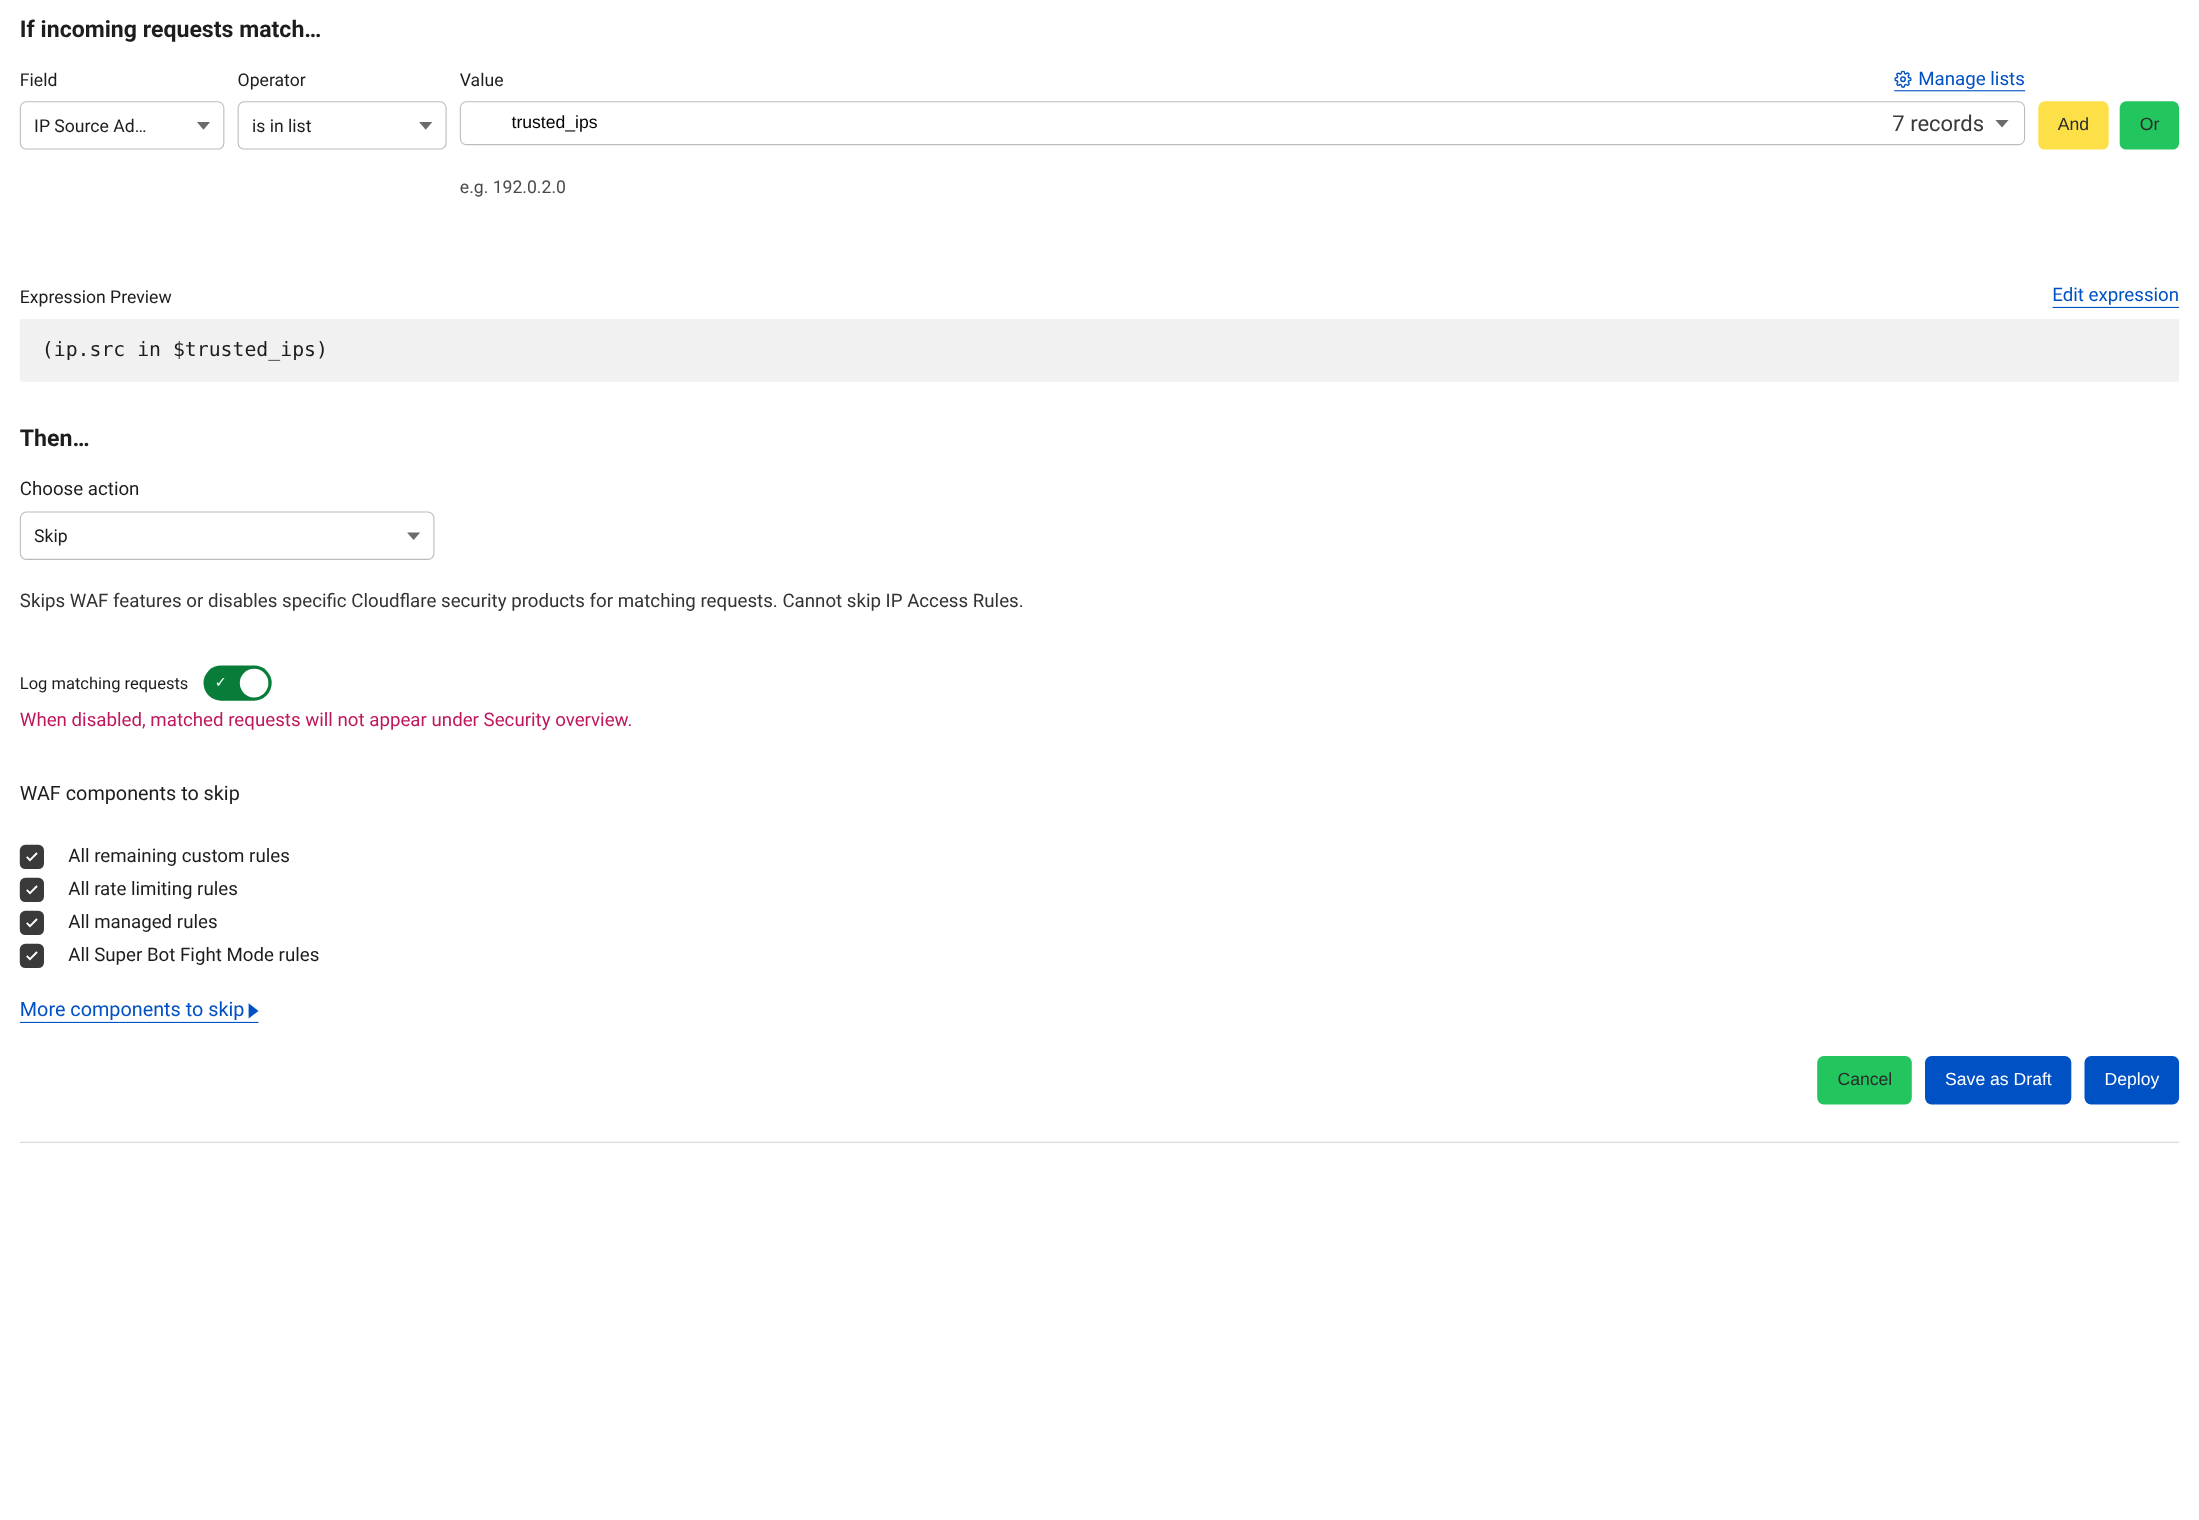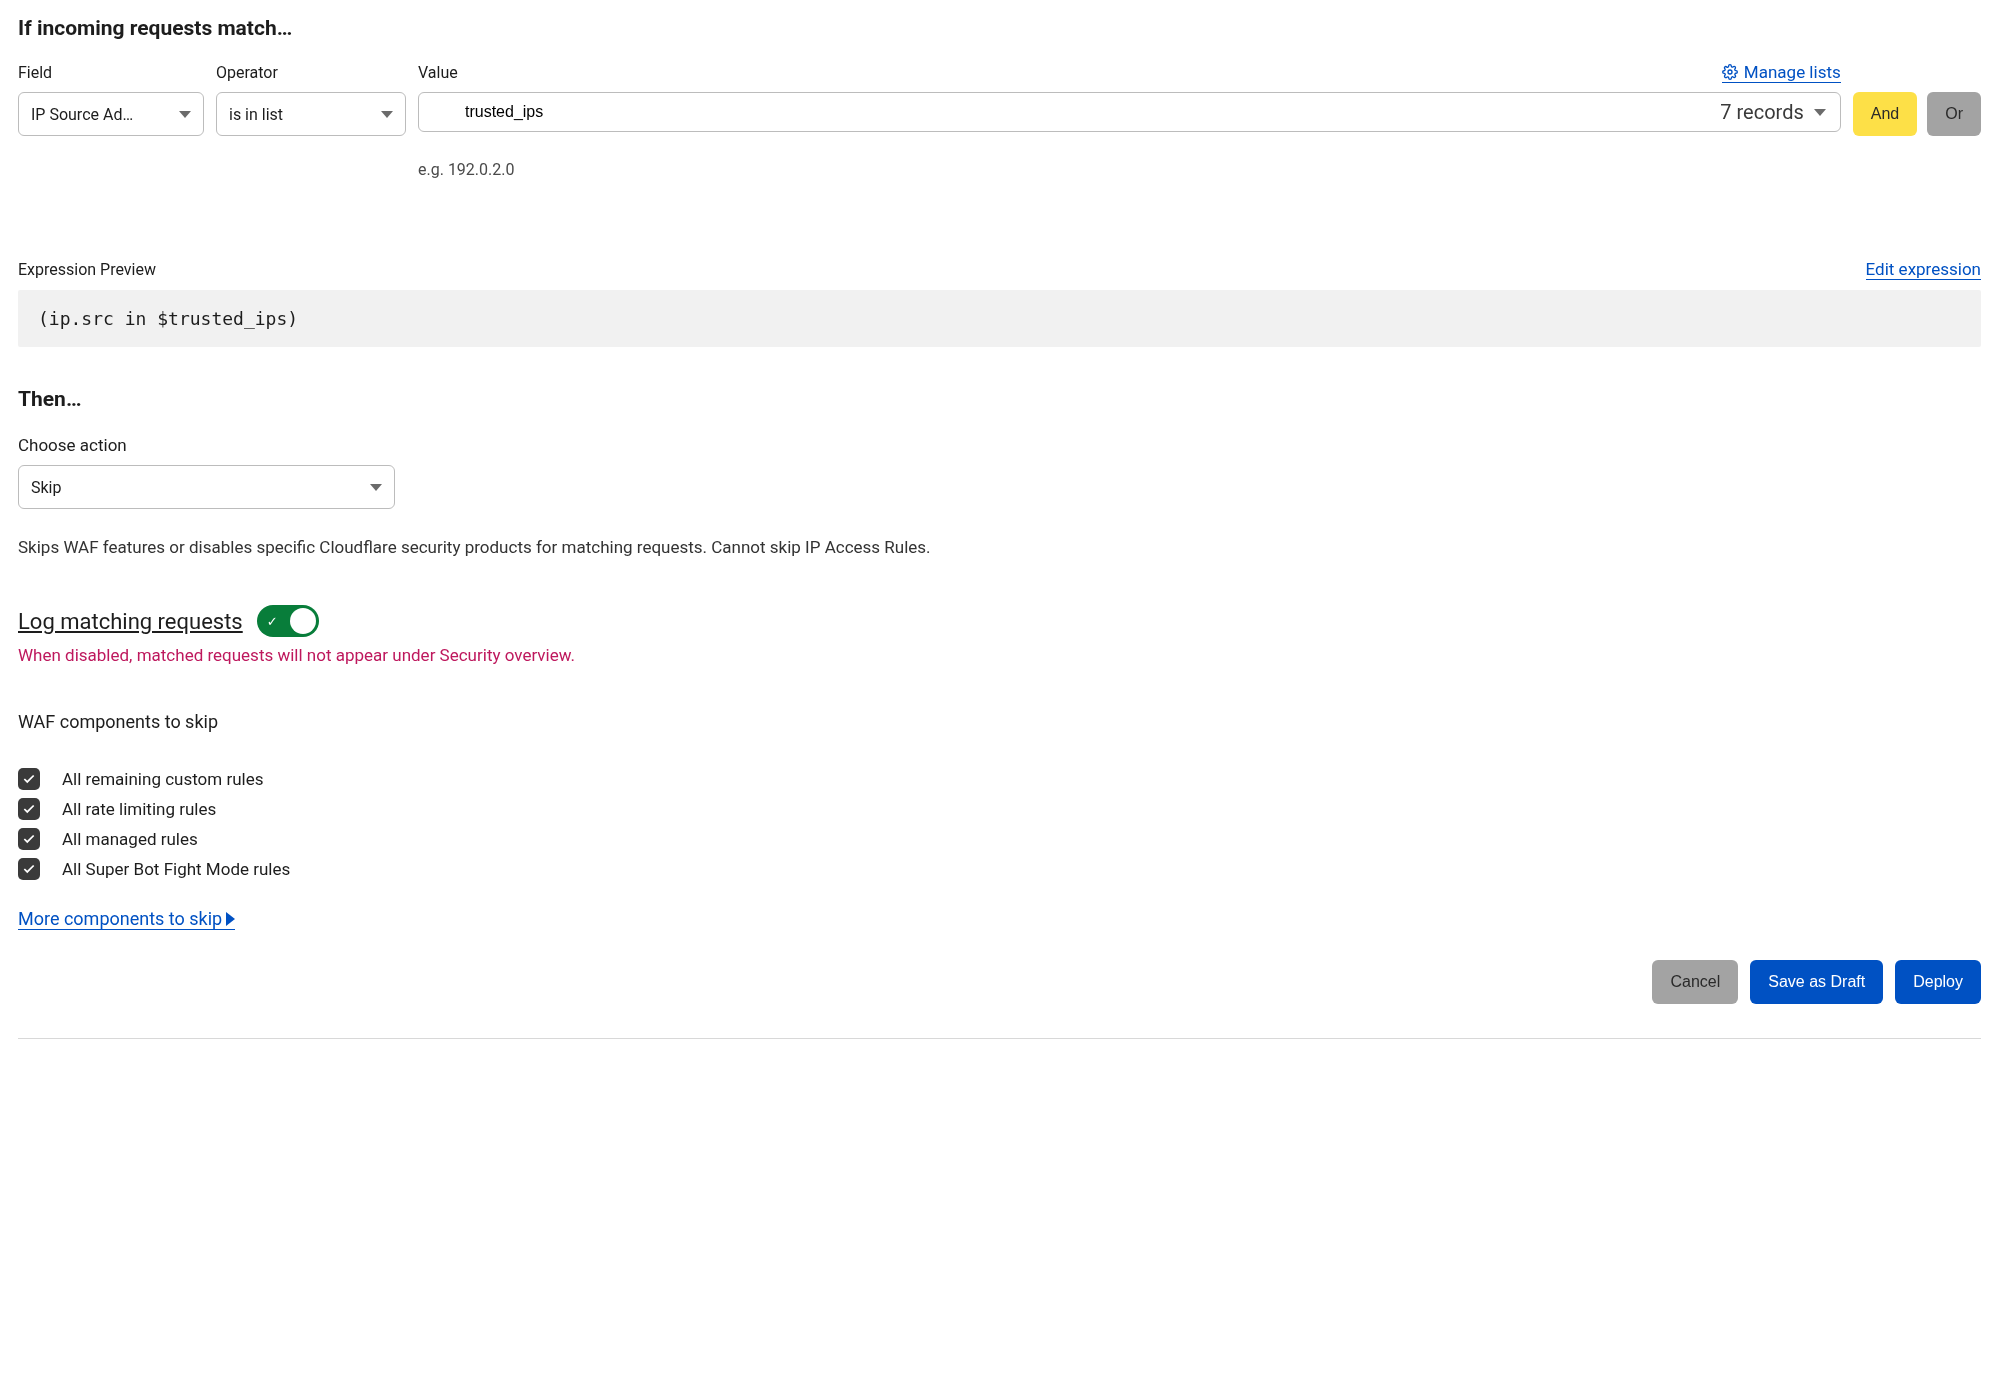--- a/index.html
+++ b/index.html
@@ -119,21 +119,21 @@
       border-radius: 6px;
       border: none;
       font-size: 16px;
       padding: 0 18px;
       cursor: pointer;
       display: inline-flex;
       align-items: center;
       justify-content: center;
     }
     .btn.grey { background: #fde047; color: #2a2a2a; }
-    .btn.light { background: #a3a3a3; color: #2a2a2a; }
+    .btn.light { background: #22c55e; color: #2a2a2a; }
     .btn.primary { background: #0051c3; color: #fff; }
     .expr-section { margin-top: 80px; }
     .expr-header {
       display: flex;
       justify-content: space-between;
       align-items: center;
       margin-bottom: 10px;
     }
     .link {
       color: #0051c3;
@@ -148,21 +148,21 @@
       font-size: 18px;
       color: #1d1d1d;
       border-radius: 2px;
     }
     .then-section { margin-top: 40px; }
     .action-label { margin-top: 24px; margin-bottom: 10px; font-size: 17px; }
     .action-select { width: 377px; }
     .desc { margin-top: 28px; font-size: 17px; color: #333; }
     .toggle-section { margin-top: 48px; }
     .toggle-row { display: flex; align-items: center; gap: 14px; }
-    .toggle-label { font-size: 22px; text-decoration: underline; }
+    .toggle-label { font-size: 15px; }
     .toggle {
       width: 62px; height: 32px;
       background: #087d3a;
       border-radius: 16px;
       position: relative;
       cursor: pointer;
     }
     .toggle .knob {
       width: 26px; height: 26px;
       background: #fff;

